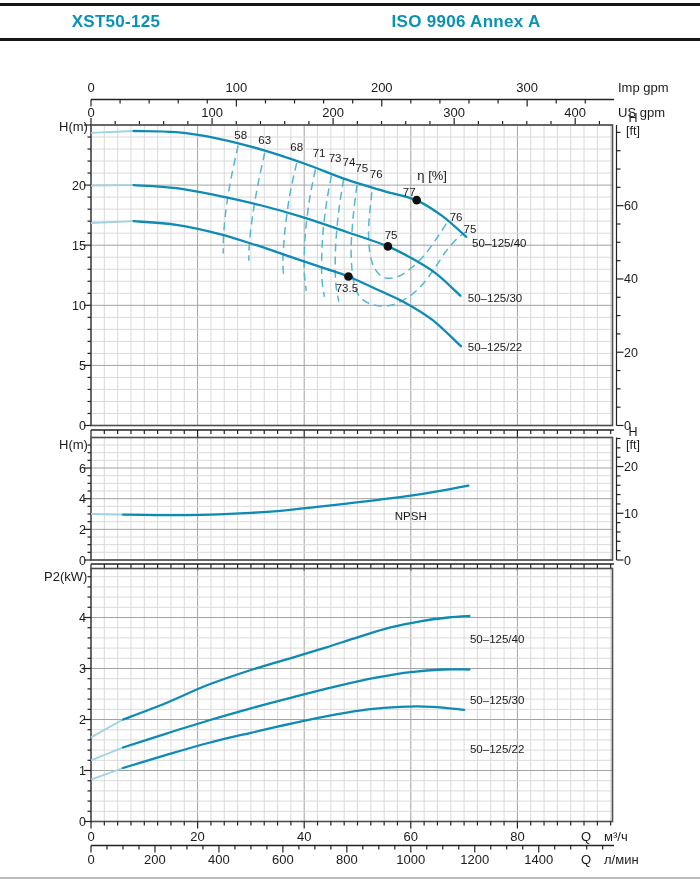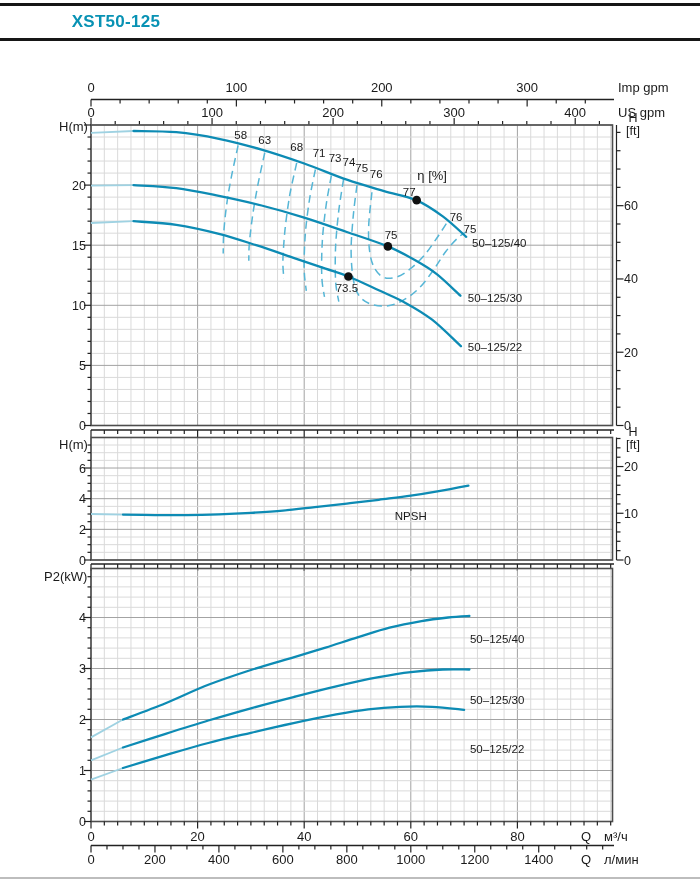--- a/index.html
+++ b/index.html
@@ -15,20 +15,21 @@
   .hdr .c3{flex:1;}
   .footrule{position:absolute;left:0;top:877px;width:700px;height:1.5px;background:#bdbdbd;}
   svg text{font-family:"Liberation Sans",sans-serif;}
 </style>
 </head>
 <body>
 
 <div class="page">
   <div class="hdr">
     <div class="cell c1">XST50-125</div>
+    <div class="cell c3">ISO 9906   Annex A</div>
   </div>
 
   <svg id="chart" width="700" height="882" viewBox="0 0 700 882">
       <g>
         <line x1="91" y1="99.5" x2="614" y2="99.5" stroke="#222" stroke-width="1.3"></line>
         <line x1="91" y1="99.5" x2="91" y2="106.5" stroke="#222" stroke-width="1.2"></line>
         <line x1="120.076216" y1="99.5" x2="120.076216" y2="103.5" stroke="#222" stroke-width="1.2"></line>
         <line x1="149.152432" y1="99.5" x2="149.152432" y2="103.5" stroke="#222" stroke-width="1.2"></line>
         <line x1="178.22864800000002" y1="99.5" x2="178.22864800000002" y2="103.5" stroke="#222" stroke-width="1.2"></line>
         <line x1="207.304864" y1="99.5" x2="207.304864" y2="103.5" stroke="#222" stroke-width="1.2"></line>

